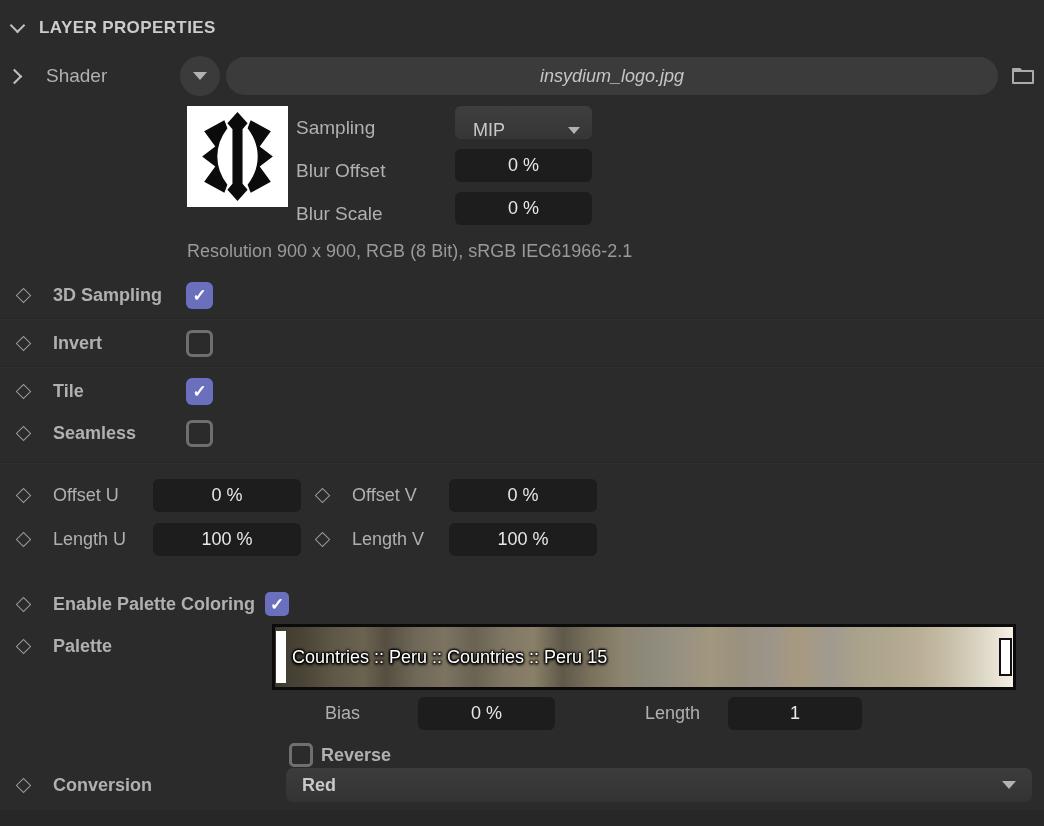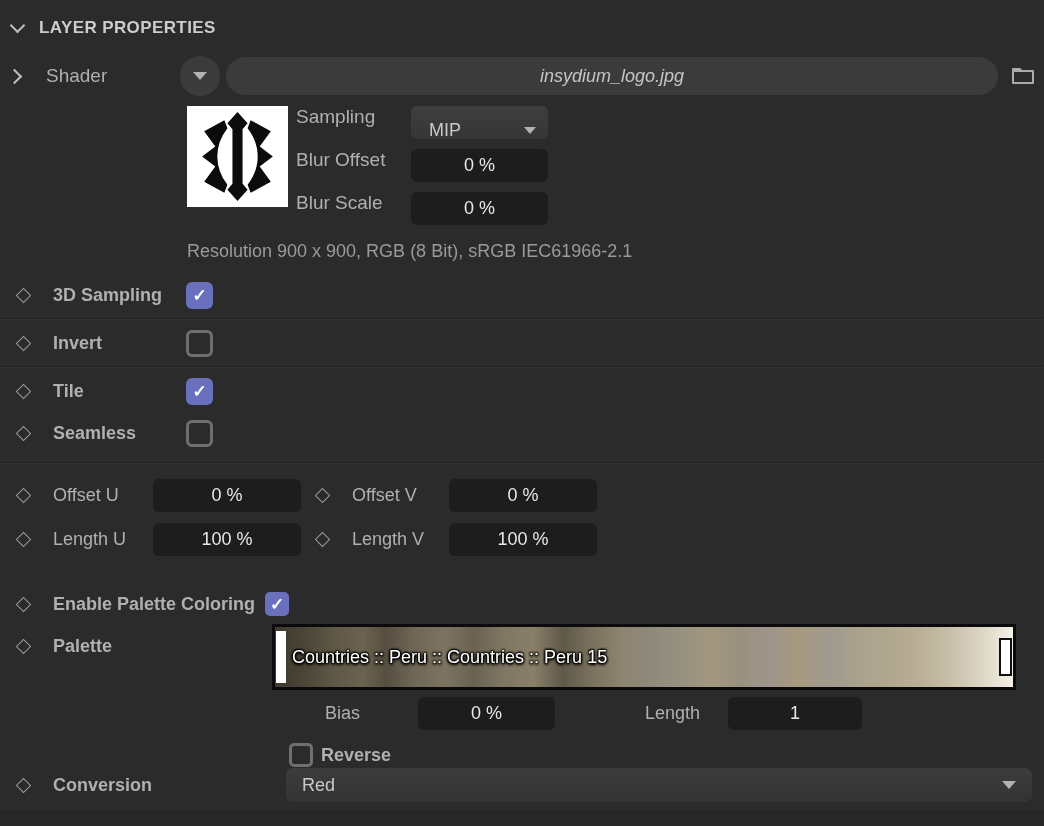--- a/index.html
+++ b/index.html
@@ -21,21 +21,21 @@
   .shader-row { display:flex; align-items:center; margin-top:18px; padding-left:12px; height:40px; }
   .shader-label { font-size:19px; color:#b0b0b0; margin-left:26px; width:134px; }
   .round-btn { width:40px; height:40px; border-radius:50%; background:#3b3b3b; display:flex; align-items:center; justify-content:center; flex:none; }
   .tri { width:0; height:0; border-left:7px solid transparent; border-right:7px solid transparent; border-top:8px solid #b2b2b2; }
   .pill-field { flex:1; height:38px; margin-left:6px; margin-right:12px; background:#3b3b3b; border-radius:19px; display:flex; align-items:center; justify-content:center; font-size:18px; color:#c6c6c6;font-style:italic; }
   .folder-btn { width:26px; height:26px; margin-right:8px; display:flex; align-items:center; justify-content:center; flex:none; }
   
   .detail { display:flex; margin-top:10px; margin-left:187px; }
   .thumb { width:101px; height:101px; background:#ffffff; flex:none; }
   .detail-fields { margin-left:8px; display:flex; flex-direction:column; gap:10px; }
-  .dfield { display:flex; align-items:flex-start; height:33px; }
+  .dfield { display:flex; align-items:flex-end; height:33px;gap:44px; }
   .dfield .dlabel { width:115px; font-size:19px; color:#b0b0b0; }
   .select { width:137px; height:33px; background:linear-gradient(#3e3e3e,#363636); border-radius:6px; display:flex; align-items:center; font-size:18px; color:#c9c9c9; padding:16px 12px 0 18px; }
   .select .tri { margin-left:auto; border-left-width:6px; border-right-width:6px; border-top-width:7px; }
   .num-input { width:137px; height:33px; background:#1d1d1d; border-radius:6px; display:flex; align-items:center; justify-content:center; font-size:18px; color:#e8e8e8; }
   .resolution { margin:16px 0 0 187px; font-size:18px; color:#9a9a9a; }
   
   .chkrow { display:flex; align-items:center; height:42px; padding-left:16px; }
   .diamond { width:11px; height:11px; border:1.5px solid #9a9a9a; transform:rotate(45deg); flex:none; margin:0 2px; }
   .row-label { font-size:18px; color:#b0b0b0; margin-left:22px; min-width:133px;font-weight:bold; }
   .cb { width:27px; height:27px; border-radius:6px; border:3px solid #6f6f6f; background:transparent; display:flex; align-items:center; justify-content:center; flex:none; }
@@ -64,21 +64,21 @@
   .bias-row { display:flex; align-items:center; margin-top:6px; height:34px; padding-left:325px; }
   .bias-row .blabel { font-size:18px; color:#b0b0b0; width:93px; }
   .bias-row .binput { width:137px; }
   .bias-row .rlabel { font-size:18px; color:#b0b0b0; margin-left:90px; width:83px; }
   .bias-row .rinput { width:134px; }
   .reverse-row { display:flex; align-items:center; margin-top:12px; height:26px; padding-left:289px; }
   .reverse-row .row-label { min-width:0; margin-left:8px; }
   
   .conv-row { display:flex; align-items:center; height:34px; padding-left:16px; }
   .conv-row .row-label { min-width:233px; }
-  .conv-select { flex:1; margin-right:12px; height:34px; border-radius:7px; background:linear-gradient(#3c3c3c,#333333); display:flex; align-items:center; padding:0 16px; font-size:18px; color:#c9c9c9; }
+  .conv-select { flex:1; margin-right:12px; height:34px; border-radius:7px; background:linear-gradient(#3c3c3c,#333333); display:flex; align-items:center; padding:0 16px; font-size:18px; color:#c9c9c9;font-weight:bold; }
   .conv-select .tri { margin-left:auto; border-left-width:7px; border-right-width:7px; border-top-width:8px; }
   .bottom-strip { margin-top:8px; height:18px; background:#272727; }
 </style>
 </head>
 <body>
 
 <div class="panel">
 
   <div class="hdr">
     <span class="chev-down"></span>

